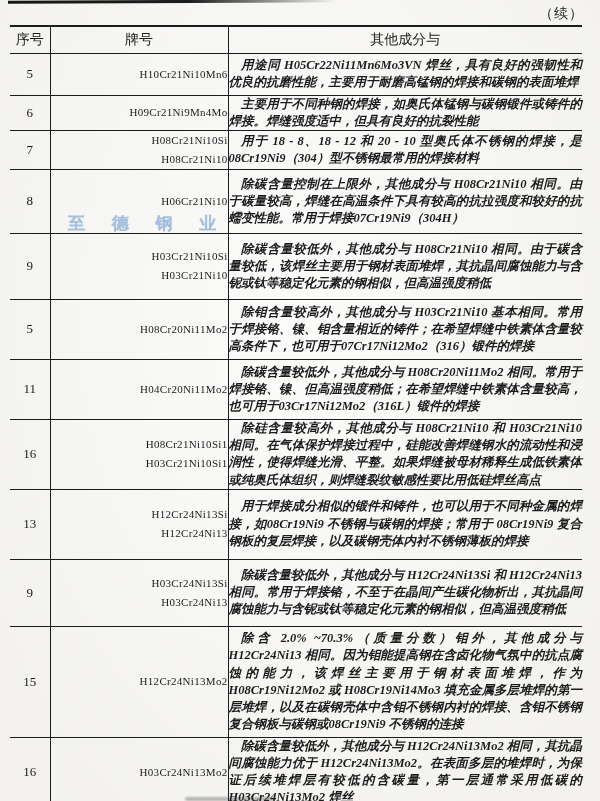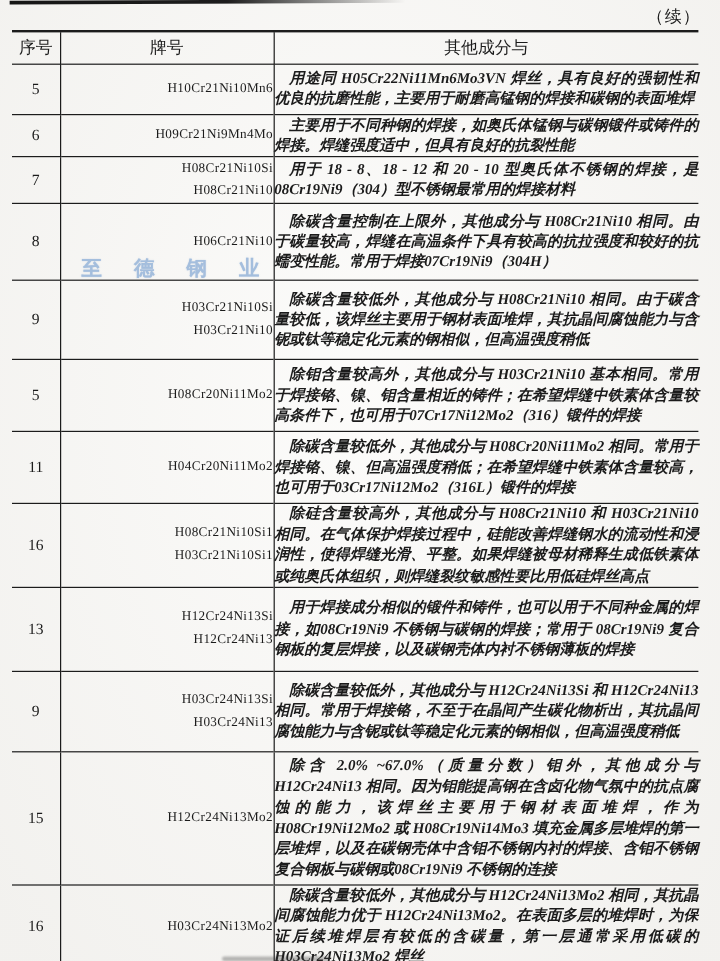--- a/index.html
+++ b/index.html
@@ -221,21 +221,21 @@
           <td class="use">
             <p>除碳含量较低外，其他成分与 H12Cr24Ni13Si 和 H12Cr24Ni13 相同。常用于焊接铬，不至于在晶间产生碳化物析出，其抗晶间腐蚀能力与含铌或钛等稳定化元素的钢相似，但高温强度稍低</p>
           </td>
         </tr>
         <tr>
           <td class="no">15</td>
           <td class="grade">
             <div>H12Cr24Ni13Mo2</div>
           </td>
           <td class="use">
-            <p>除含 2.0% ~67.0%（质量分数）钼外，其他成分与 H12Cr24Ni13 相同。因为钼能提高钢在含卤化物气氛中的抗点腐蚀的能力，该焊丝主要用于钢材表面堆焊，作为 H08Cr19Ni12Mo2 或 H08Cr19Ni14Mo3 填充金属多层堆焊的第一层堆焊，以及在碳钢壳体中含钼不锈钢内衬的焊接、含钼不锈钢复合钢板与碳钢或08Cr19Ni9 不锈钢的连接</p>
+            <p>除含 2.0% ~70.3%（质量分数）钼外，其他成分与 H12Cr24Ni13 相同。因为钼能提高钢在含卤化物气氛中的抗点腐蚀的能力，该焊丝主要用于钢材表面堆焊，作为 H08Cr19Ni12Mo2 或 H08Cr19Ni14Mo3 填充金属多层堆焊的第一层堆焊，以及在碳钢壳体中含钼不锈钢内衬的焊接、含钼不锈钢复合钢板与碳钢或08Cr19Ni9 不锈钢的连接</p>
           </td>
         </tr>
         <tr>
           <td class="no">16</td>
           <td class="grade">
             <div>H03Cr24Ni13Mo2</div>
           </td>
           <td class="use">
             <p>除碳含量较低外，其他成分与 H12Cr24Ni13Mo2 相同，其抗晶间腐蚀能力优于 H12Cr24Ni13Mo2。在表面多层的堆焊时，为保证后续堆焊层有较低的含碳量，第一层通常采用低碳的 H03Cr24Ni13Mo2 焊丝</p>
           </td>

